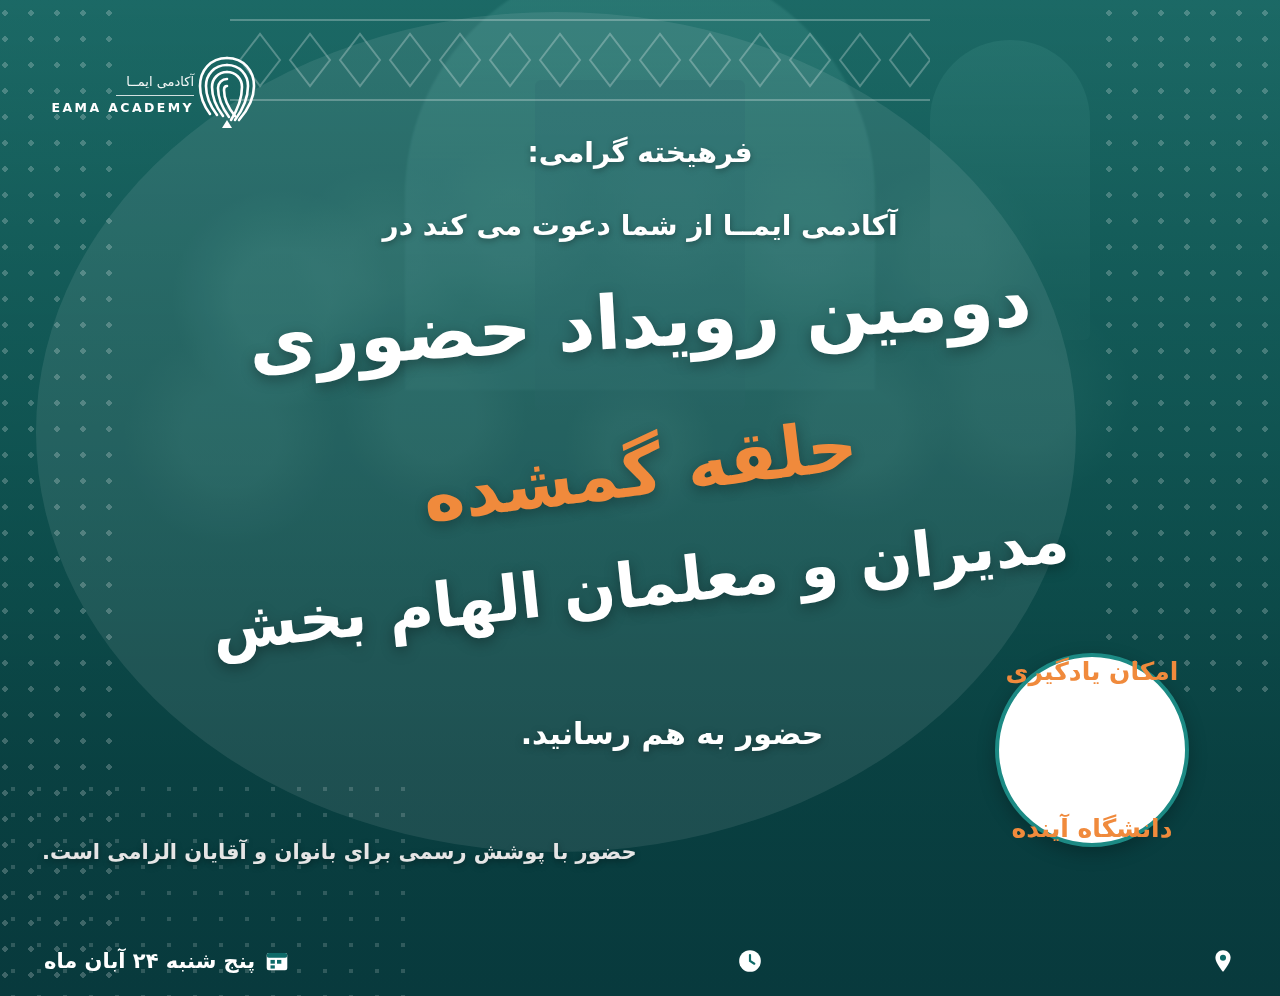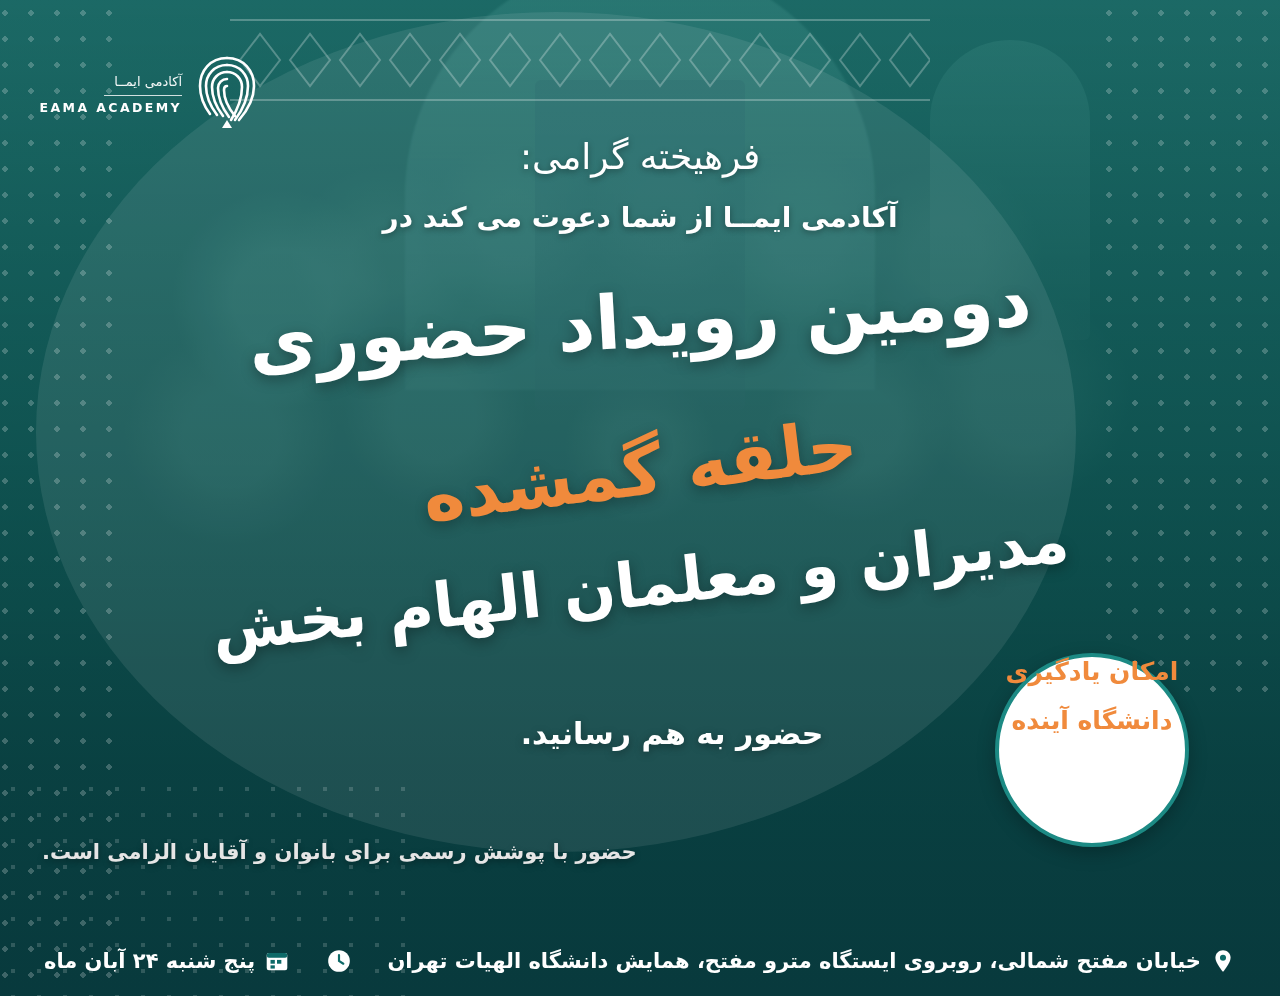--- a/index.html
+++ b/index.html
@@ -129,21 +129,20 @@
   }
 
   
   .logo {
     position: absolute;
     right: 1020px;
     left: auto;
     top: 52px;
     display: flex;
     align-items: center;
-    gap: 12px;
     direction: ltr;
   }
   .logo-mark {
     width: 66px;
     height: 86px;
     display: block;
   }
   .logo-text {
     text-align: right;
     line-height: 1.25;
@@ -170,27 +169,27 @@
 
   
   .invite {
     position: absolute;
     top: 136px;
     left: 0;
     width: 100%;
     text-align: center;
   }
   .invite-line1 {
-    font-size: 36px;
-    font-weight: normal;
+    font-size: 28px;
+    font-weight: bold;
     letter-spacing: 0.5px;
     text-shadow: 0 2px 6px rgba(0,0,0,0.35);
   }
   .invite-line2 {
-    margin-top: 24px;
+    margin-top: 40px;
     font-size: 28px;
     font-weight: bold;
     letter-spacing: 0.5px;
     text-shadow: 0 2px 6px rgba(0,0,0,0.35);
   }
 
   .title-main {
     position: absolute;
     top: 278px;
     left: 0;
@@ -247,21 +246,21 @@
     top: 653px;
     width: 186px;
     height: 186px;
     border-radius: 50%;
     background: #ffffff;
     border: 4px solid #1c8a84;
     box-shadow: 0 6px 18px rgba(0,0,0,0.25);
     display: flex;
     flex-direction: column;
     align-items: center;
-    justify-content: flex-start;
+    justify-content: space-between;
     gap: 20px;
   }
   .badge-line {
     color: #f08a3c;
     font-size: 25px;
     font-weight: bold;
     white-space: nowrap;
   }
 
   
@@ -385,21 +384,20 @@
 
   <div class="footer-bar">
 
     <div class="footer-item">
       <span class="ficon">
         <svg viewBox="0 0 24 24" width="26" height="26">
           <path d="M12 2 C8 2 5 5 5 9 c0 5 7 13 7 13 s7 -8 7 -13 c0 -4 -3 -7 -7 -7 z" fill="#ffffff"></path>
           <circle cx="12" cy="9" r="2.8" fill="#0e6a68"></circle>
         </svg>
       </span>
-      <span>خیابان مفتح شمالی، روبروی ایستگاه مترو مفتح، همایش دانشگاه  الهیات تهران</span>
     </div>
 
     <div class="footer-item">
       <span class="ficon">
         <svg viewBox="0 0 24 24" width="26" height="26">
           <circle cx="12" cy="12" r="10" fill="#ffffff"></circle>
           <path d="M12 6.5 V12 l4 2.5" stroke="#0e6a68" stroke-width="2" fill="none" stroke-linecap="round"></path>
         </svg>
       </span>
     </div>

